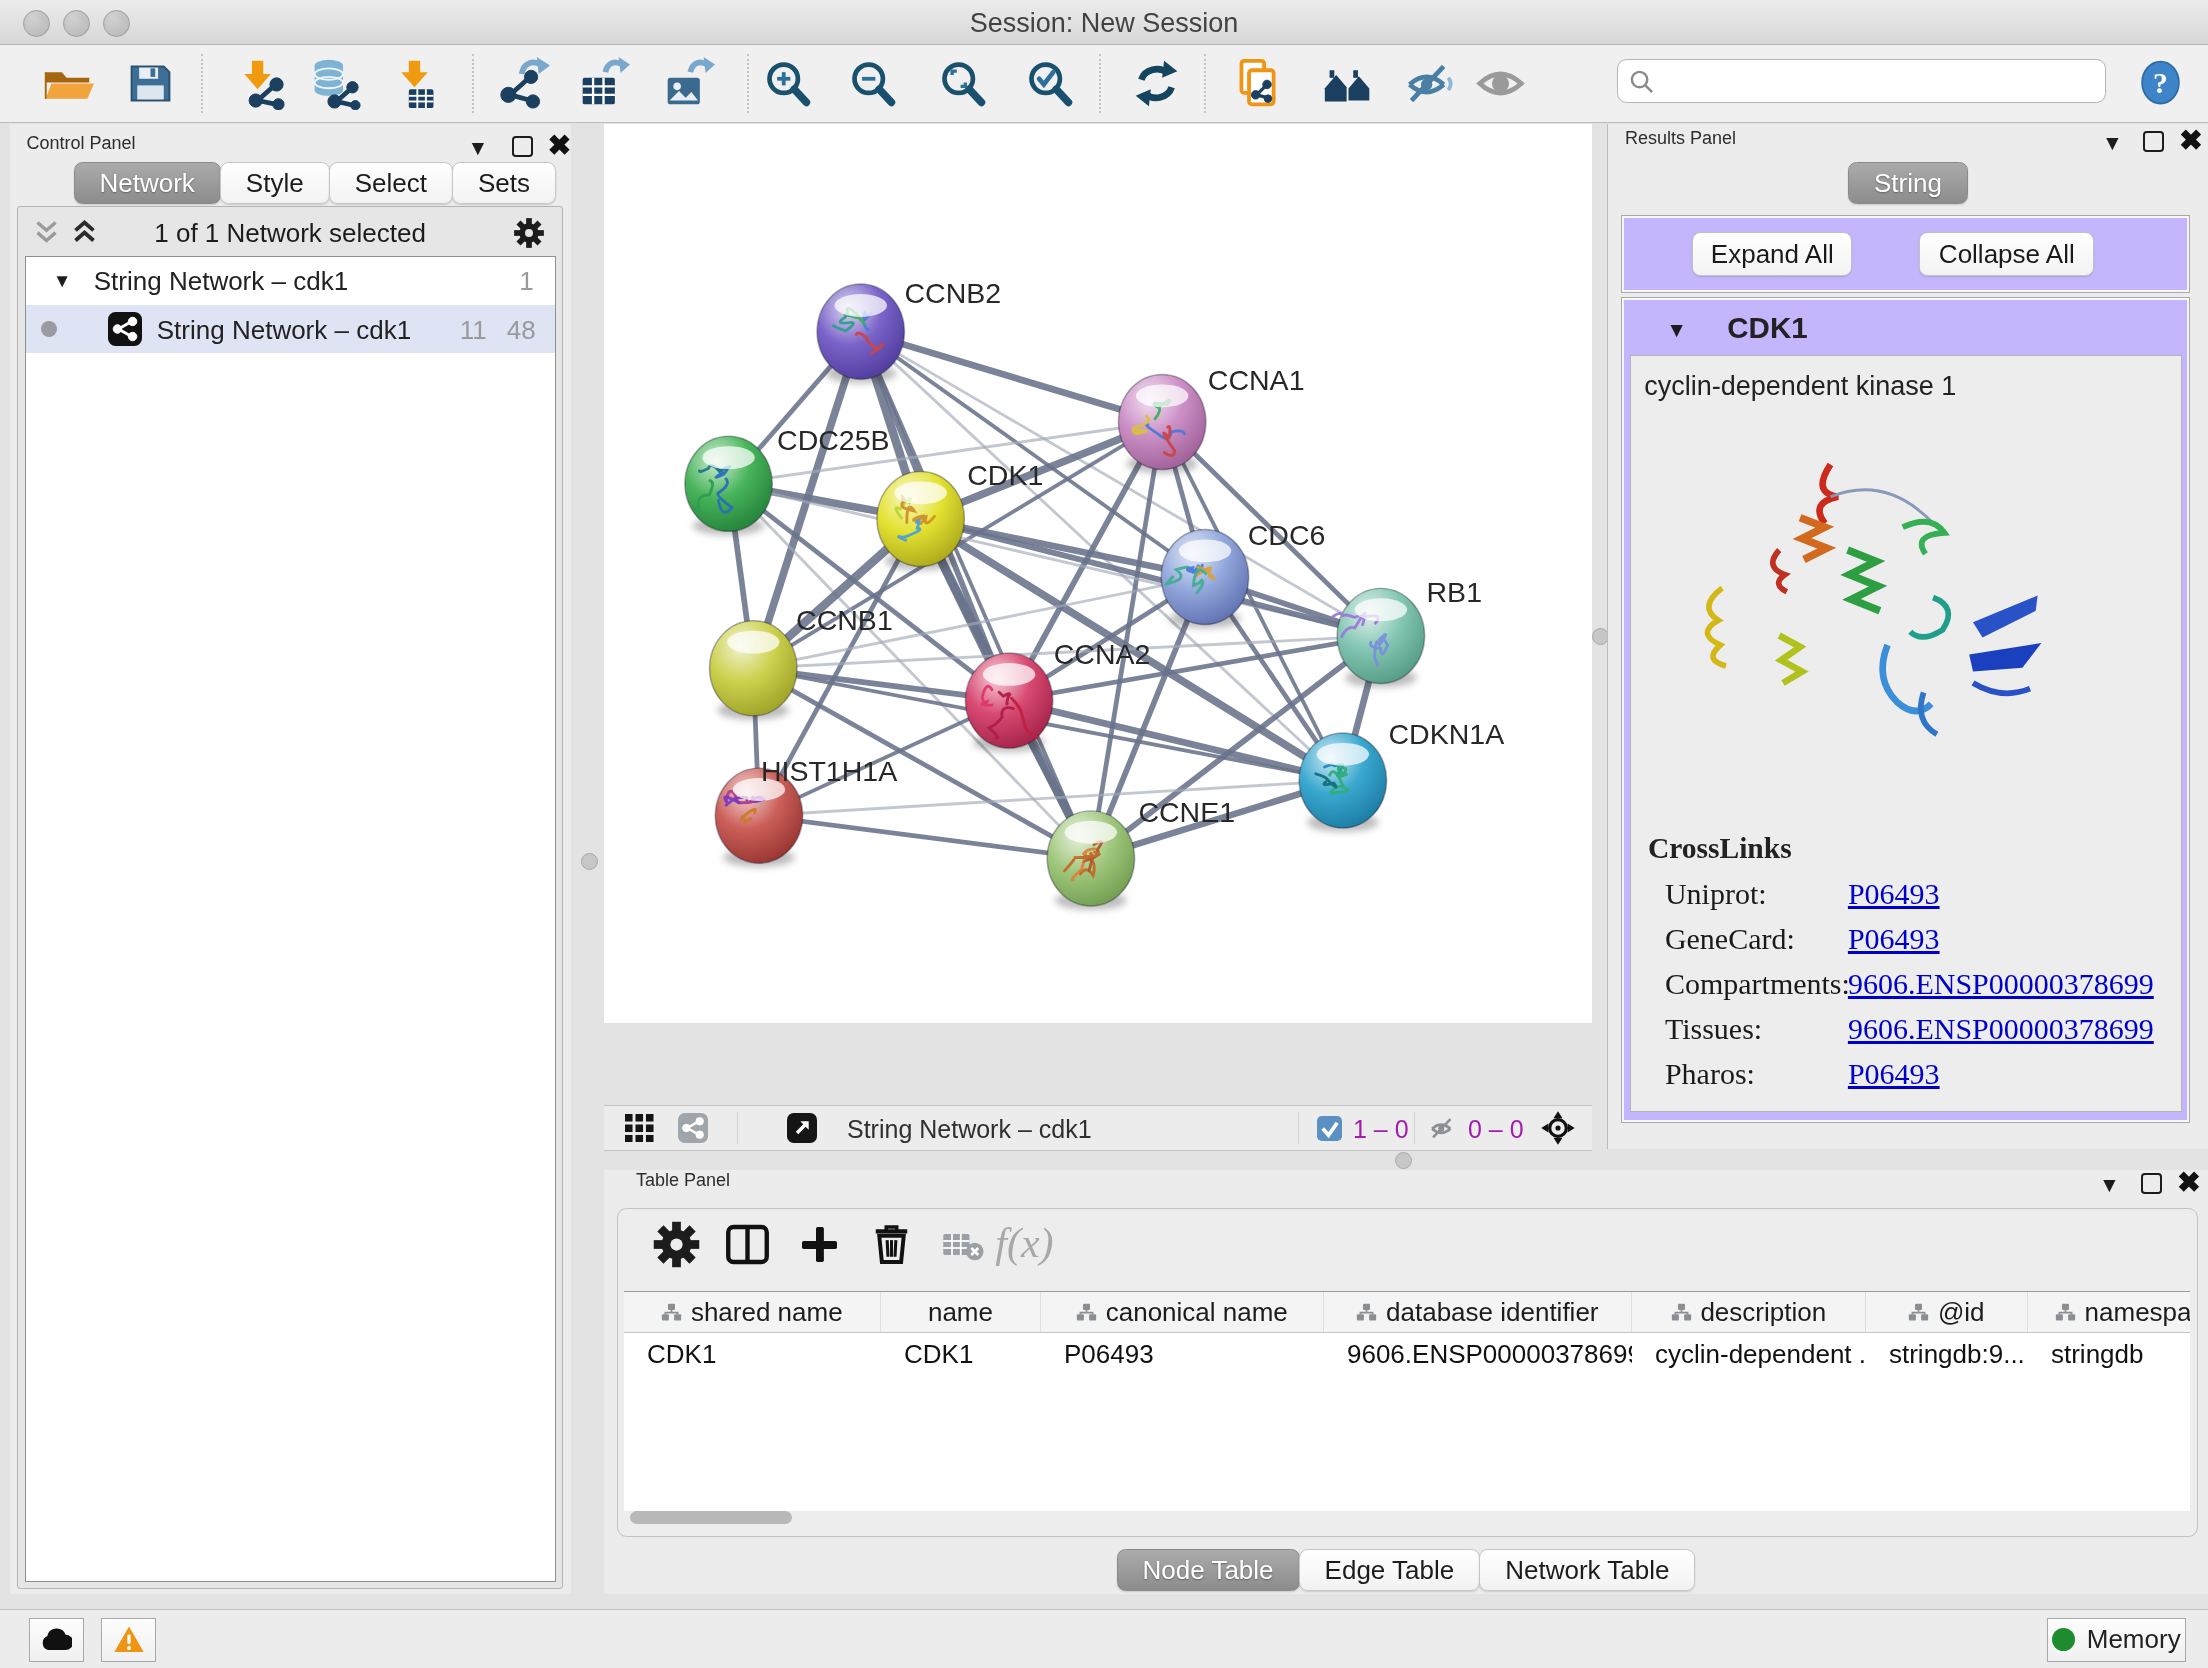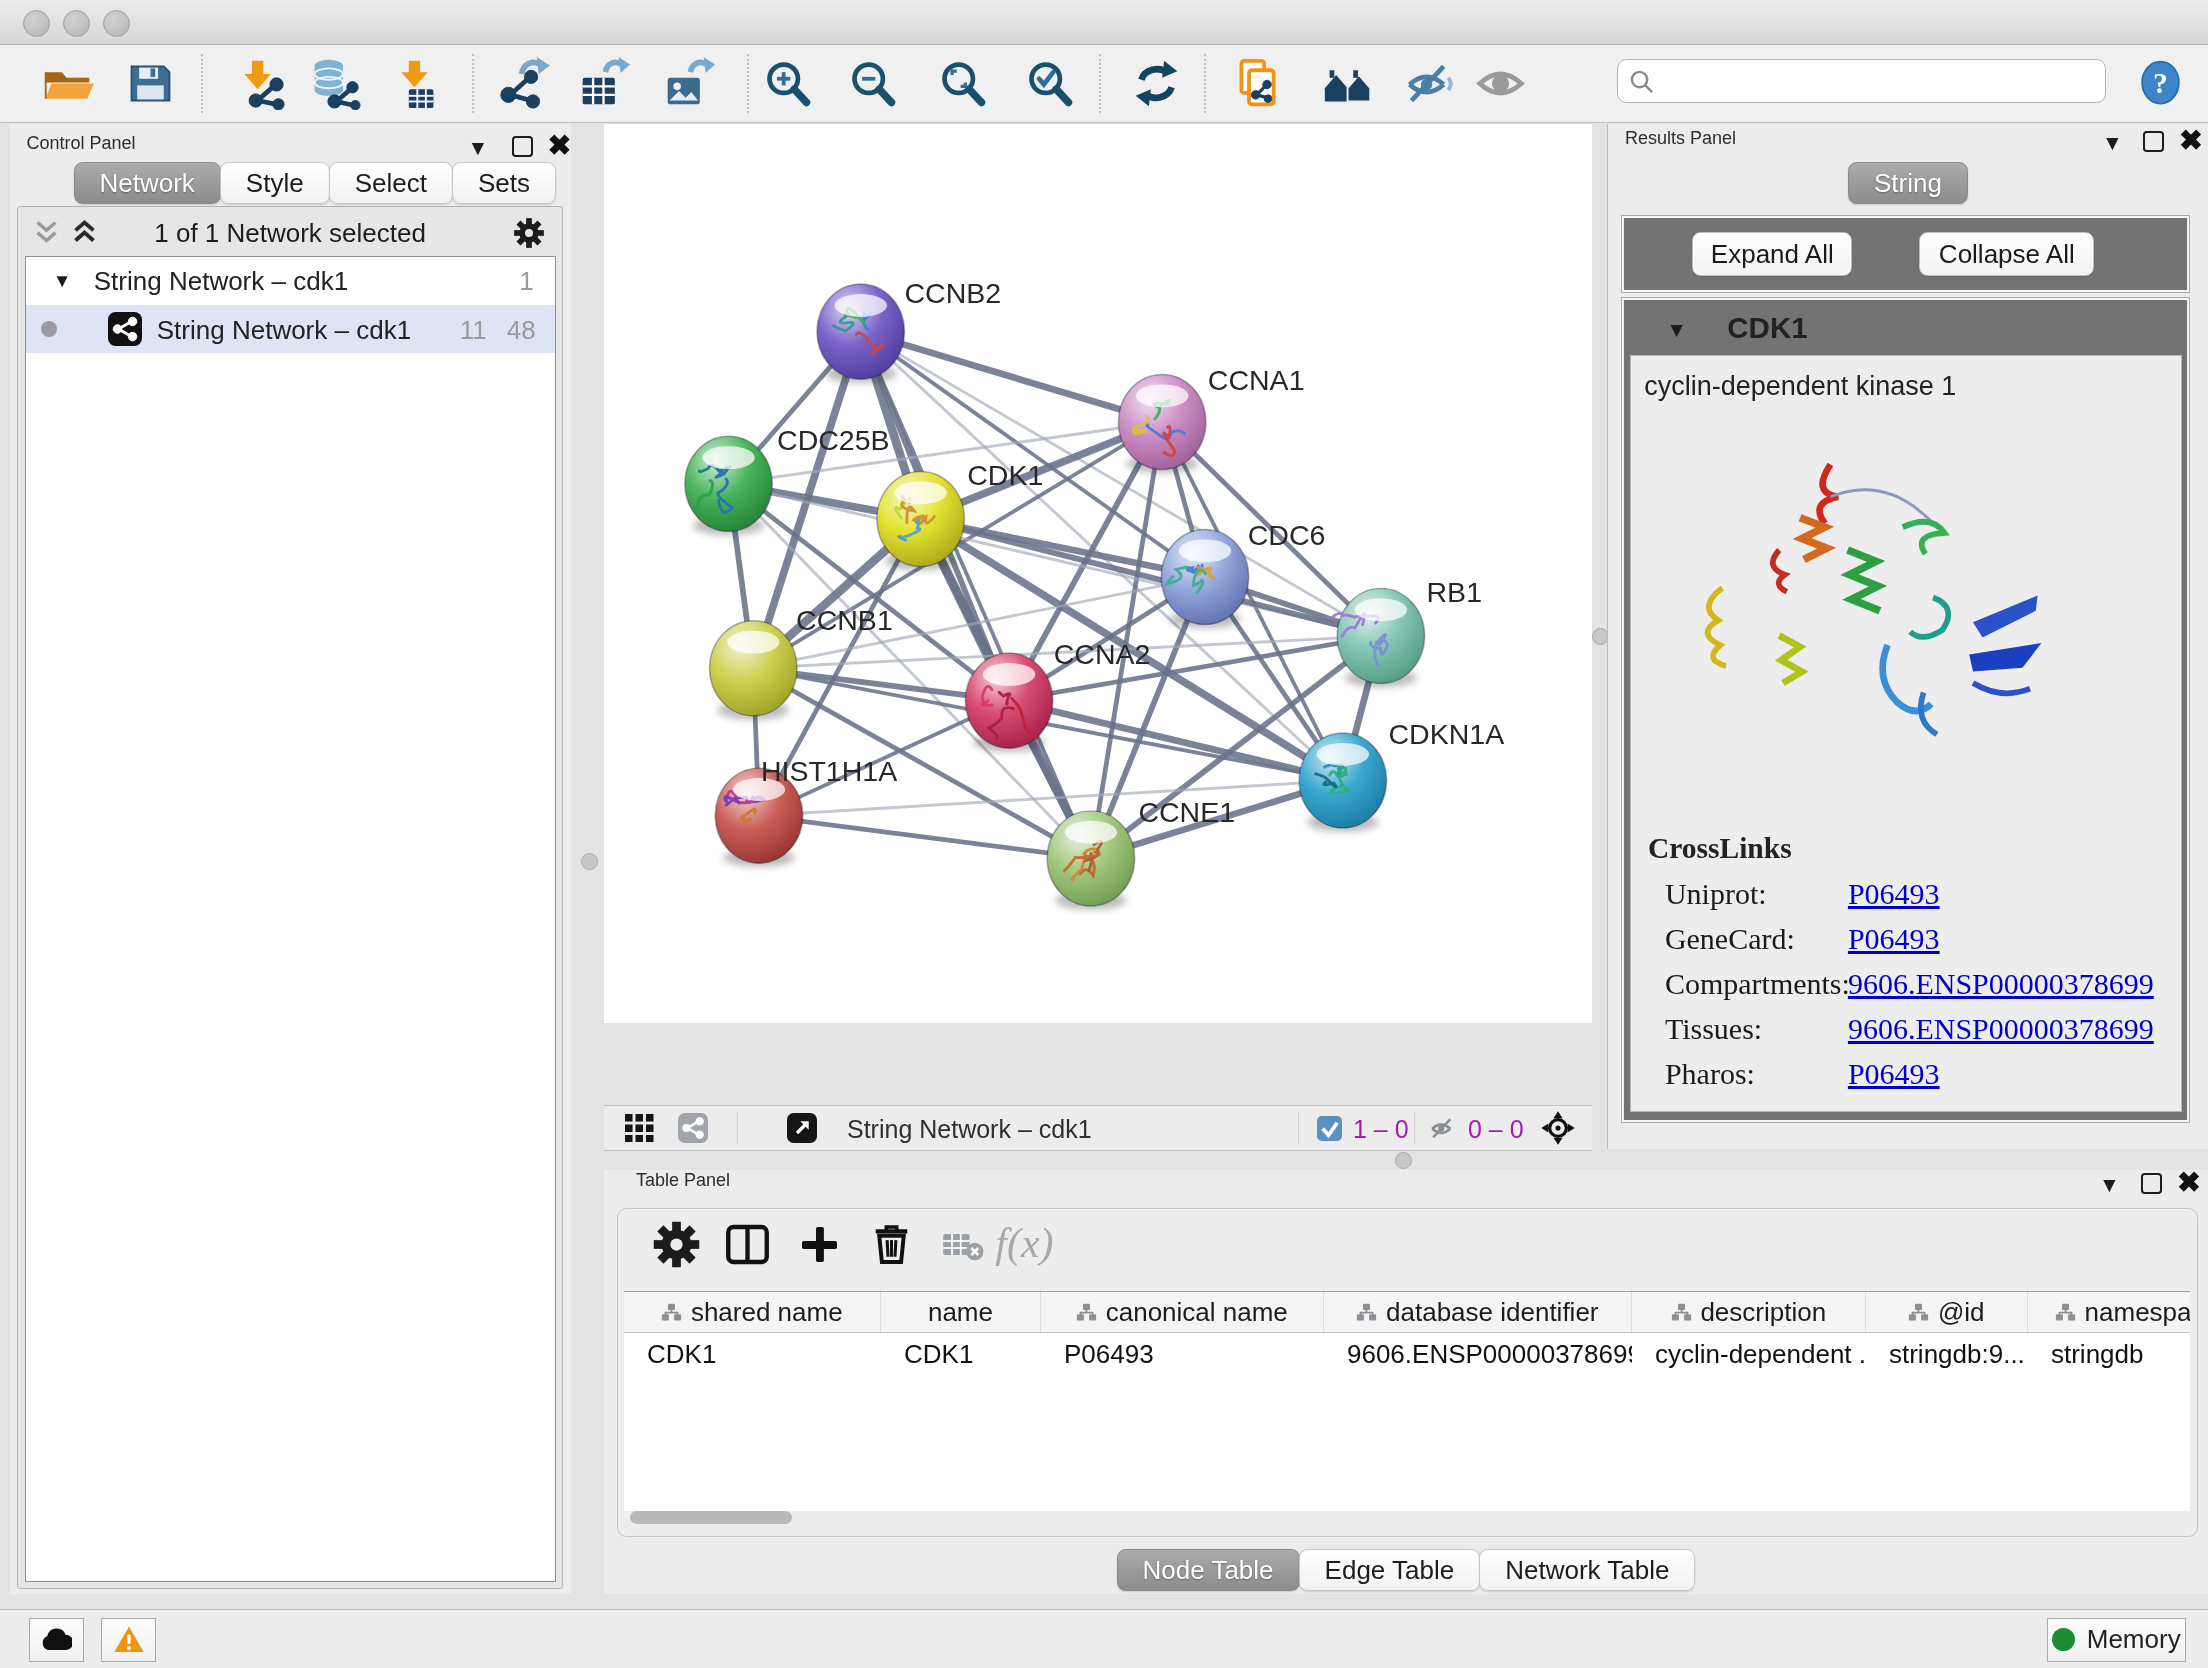--- a/index.html
+++ b/index.html
@@ -50,21 +50,21 @@
 
   
   .net-canvas{left:604px;top:124px;width:988px;height:899px;background:#fff;}
   .net-bar{left:604px;top:1105px;width:988px;height:44px;background:#ececec;
     border-top:1px solid #c2c2c2;border-bottom:1px solid #c2c2c2;}
   .nb-sep{top:5.7px;height:32px;width:0;border-left:1px solid #d2d2d2;}
   .nb-txt{font-size:25px;color:#a21caf;}
 
   
   .results-panel{left:1607px;top:124px;width:601px;height:1025px;background:#ececec;border-left:1px solid #bcbcbc;}
-  .rp-box{background:#737373;border:1px solid #a9a9a9;box-shadow:inset 0 0 0 1.9px #f8f8f8;}
+  .rp-box{background:#c4b5fd;border:1px solid #a9a9a9;box-shadow:inset 0 0 0 1.9px #f8f8f8;}
   .btn{display:inline-flex;align-items:center;justify-content:center;background:linear-gradient(#ffffff,#f3f3f3);
     border:1px solid #c2c2c2;border-radius:8.6px;font-size:26px;color:#1a1a1a;cursor:pointer;
     box-shadow:0 1px 1.9px rgba(0,0,0,.12);}
   .serif{font-family:"Liberation Serif",serif;}
   .xlink{color:#0000cc;text-decoration:underline;cursor:pointer;}
   .xl-row{position:relative;height:45px;font-size:30px;}
 
   
   .table-panel{left:604px;top:1170px;width:1605px;height:424px;background:#ececec;}
   .tp-container{left:13.3px;top:38px;width:1579px;height:327px;background:#ededed;
@@ -90,20 +90,21 @@
 </style>
 </head>
 <body>
 
 <div class="window">
 
   <div class="abs titlebar">
     <div class="abs tl-dot" style="left:23px"></div>
     <div class="abs tl-dot" style="left:63px"></div>
     <div class="abs tl-dot" style="left:103px"></div>
+    <div class="abs win-title">Session: New Session</div>
   </div>
 
   <div class="abs toolbar">
     <span class="abs tbi" style="left:41px">
       <svg viewBox="0 0 56 56">
           <path d="M5 16h17l5 6h24v5H5z" fill="#a5660f"></path>
           <path d="M5 44l6-16h45l-7 16z" fill="#f2a33c"></path>
           <path d="M5 16v28z" stroke="#a5660f" stroke-width="2"></path>
         </svg></span>
     <span class="abs tbi" style="left:124px">

